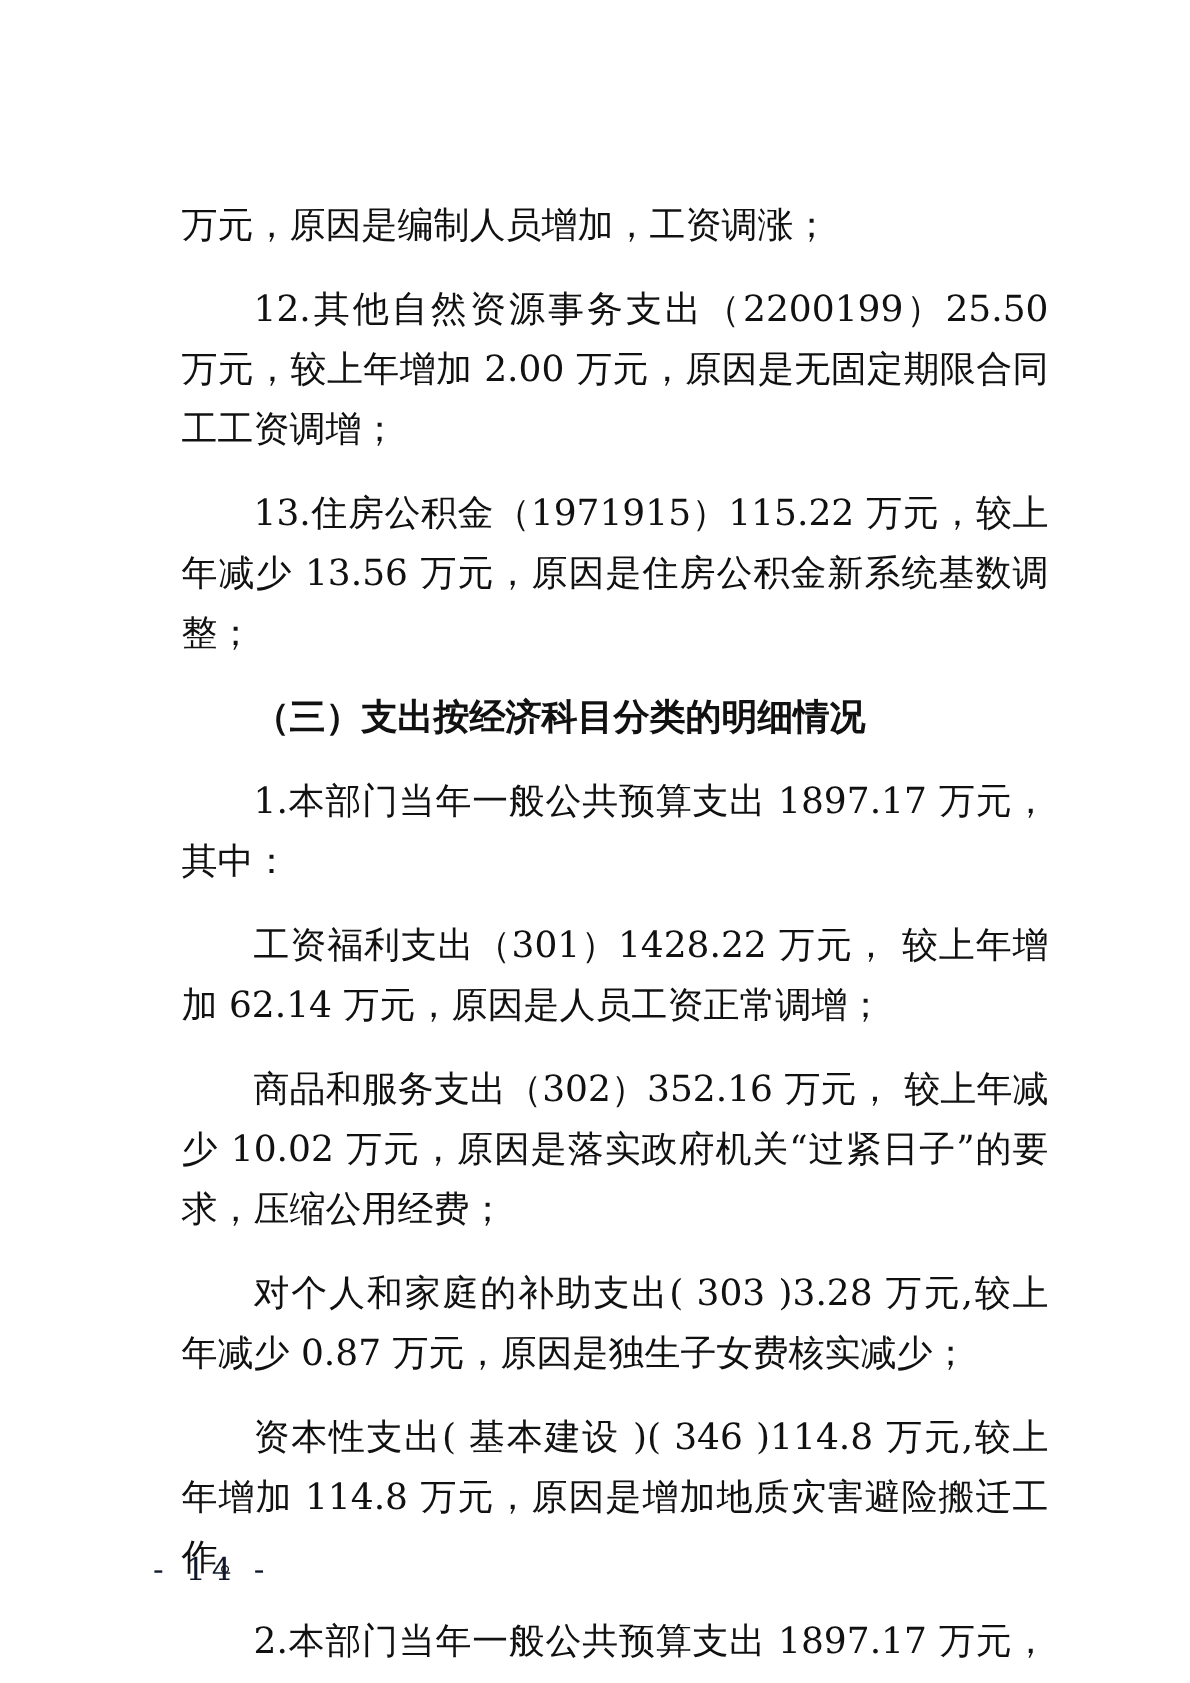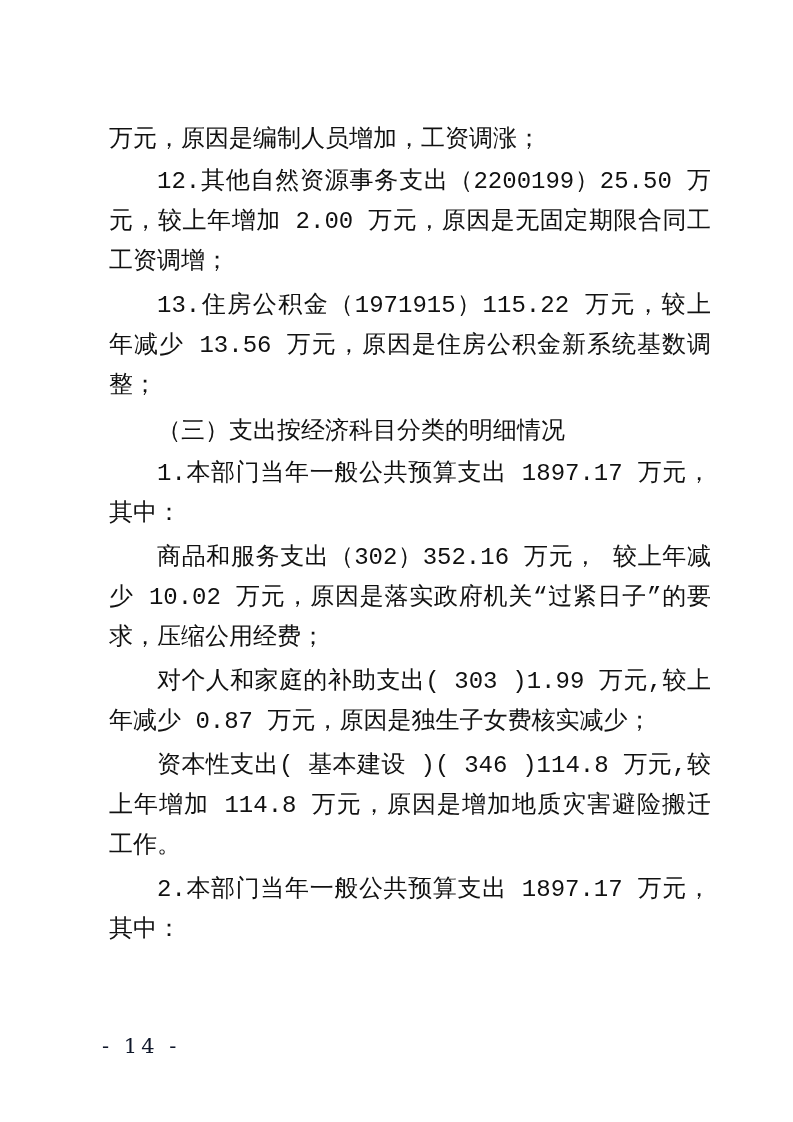--- a/index.html
+++ b/index.html
@@ -16,32 +16,32 @@
     font-family: "DejaVu Serif", "Liberation Serif", serif;
     color: #111111;
   }
   .content {
     position: absolute;
     left: 105px;
     top: 114px;
     width: 610px;
   }
   .para {
-    margin: 4px;
+    margin: 16px;
     font-size: 24px;
     line-height: 40px;
     text-align: justify;
     text-justify: inter-ideograph;
     word-break: break-all;
   }
-  .para.indent { text-indent: 2em; font-family: Liberation Mono, monospace; }
+  .para.indent { text-indent: 2em; }
   .para.continuation { text-indent: 0; }
   .para.heading {
     text-indent: 2em;
-    font-weight: normal;
+    font-weight: bold;
   }
   .red-mark {
     color: #cc3b3b;
     font-size: 17px;
   }
   .page-footer {
     position: absolute;
     left: 102px;
     top: 1034px;
     font-size: 21px;
@@ -52,21 +52,22 @@
 </head>
 <body>
 
 <div class="page">
   <main class="content" id="paragraphs">
       <p class="para continuation"><span>万元，原因是编制人员增加，工资调涨；</span></p>
       <p class="para indent"><span>12.其他自然资源事务支出（2200199）25.50 万元，较上年增加 2.00 万元，原因是无固定期限合同工工资调增；</span></p>
       <p class="para indent"><span>13.住房公积金（1971915）115.22 万元，较上年减少 13.56 万元，原因是住房公积金新系统基数调整；</span></p>
       <p class="para heading"><span>（三）支出按经济科目分类的明细情况</span></p>
       <p class="para indent"><span>1.本部门当年一般公共预算支出 1897.17 万元，其中：</span></p>
+      <p class="para indent"><span>工资福利支出（301）1428.22 万元， 较上年增加 62.14 万元，原因是人员工资正常调增；</span></p>
       <p class="para indent"><span>商品和服务支出（302）352.16 万元， 较上年减少 10.02 万元，原因是落实政府机关“过紧日子”的要求，压缩公用经费；</span></p>
-      <p class="para indent"><span>对个人和家庭的补助支出( 303 )1.99 万元,较上年减少 0.87 万元，原因是独生子女费核实减少；</span></p>
+      <p class="para indent"><span>对个人和家庭的补助支出( 303 )3.28 万元,较上年减少 0.87 万元，原因是独生子女费核实减少；</span></p>
       <p class="para indent"><span>资本性支出( 基本建设 )( 346 )114.8 万元,较上年增加 114.8 万元，原因是增加地质灾害避险搬迁工作。</span></p>
       <p class="para indent"><span>2.本部门当年一般公共预算支出 1897.17 万元，其中：</span></p>
     </main>
   <footer class="page-footer">
     <span>- 14 -</span>
   </footer>
 </div>
 
 </body></html>

